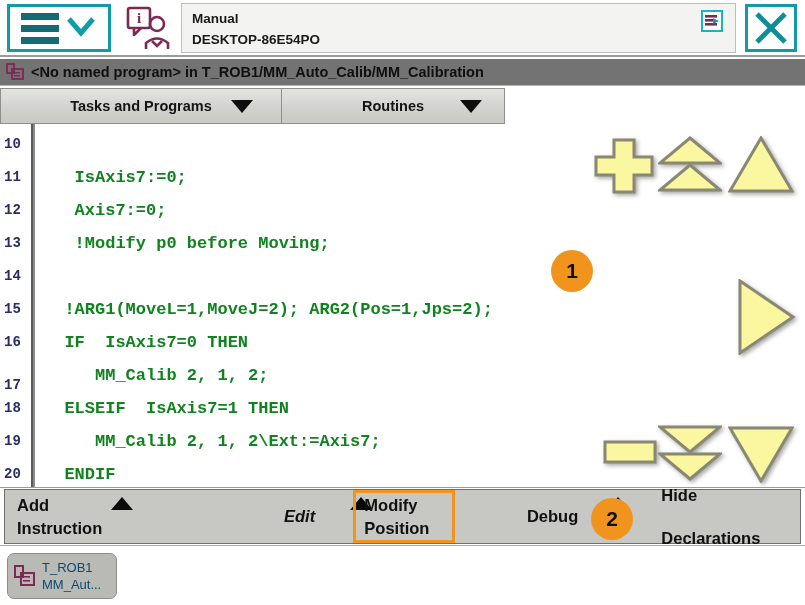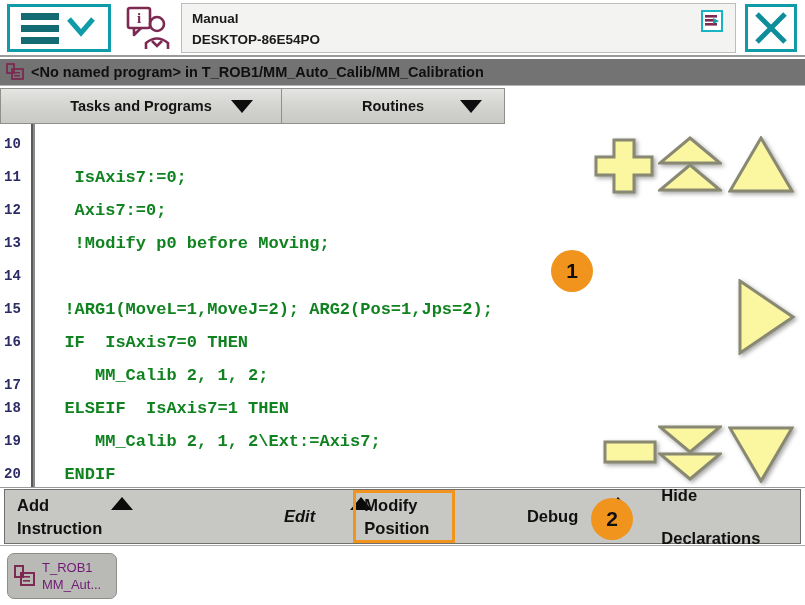--- a/index.html
+++ b/index.html
@@ -170,21 +170,21 @@
   #statusbar{
     position:absolute;left:0;top:545px;width:805px;height:60px;
     background:#ffffff;border-top:1px solid #a8a8a8;box-sizing:border-box;
   }
   #task-chip{
     position:absolute;left:7px;top:7px;width:110px;height:46px;
     background:#b9b9b6;border:1px solid #8d8d8a;border-radius:7px;
     box-sizing:border-box;display:flex;align-items:center;
   }
   #chip-icon{margin-left:6px;margin-right:6px;width:22px;height:22px;}
-  .chip-txt{font-size:13px;font-weight:normal;color:#701a75;line-height:17px;white-space:nowrap;}
+  .chip-txt{font-size:13px;font-weight:normal;color:#0c4a6e;line-height:17px;white-space:nowrap;}
 </style>
 </head>
 <body>
 
 <div id="header">
 
   <div id="menu-button">
     <span class="hamburger">
       <i></i>
         <i></i>

